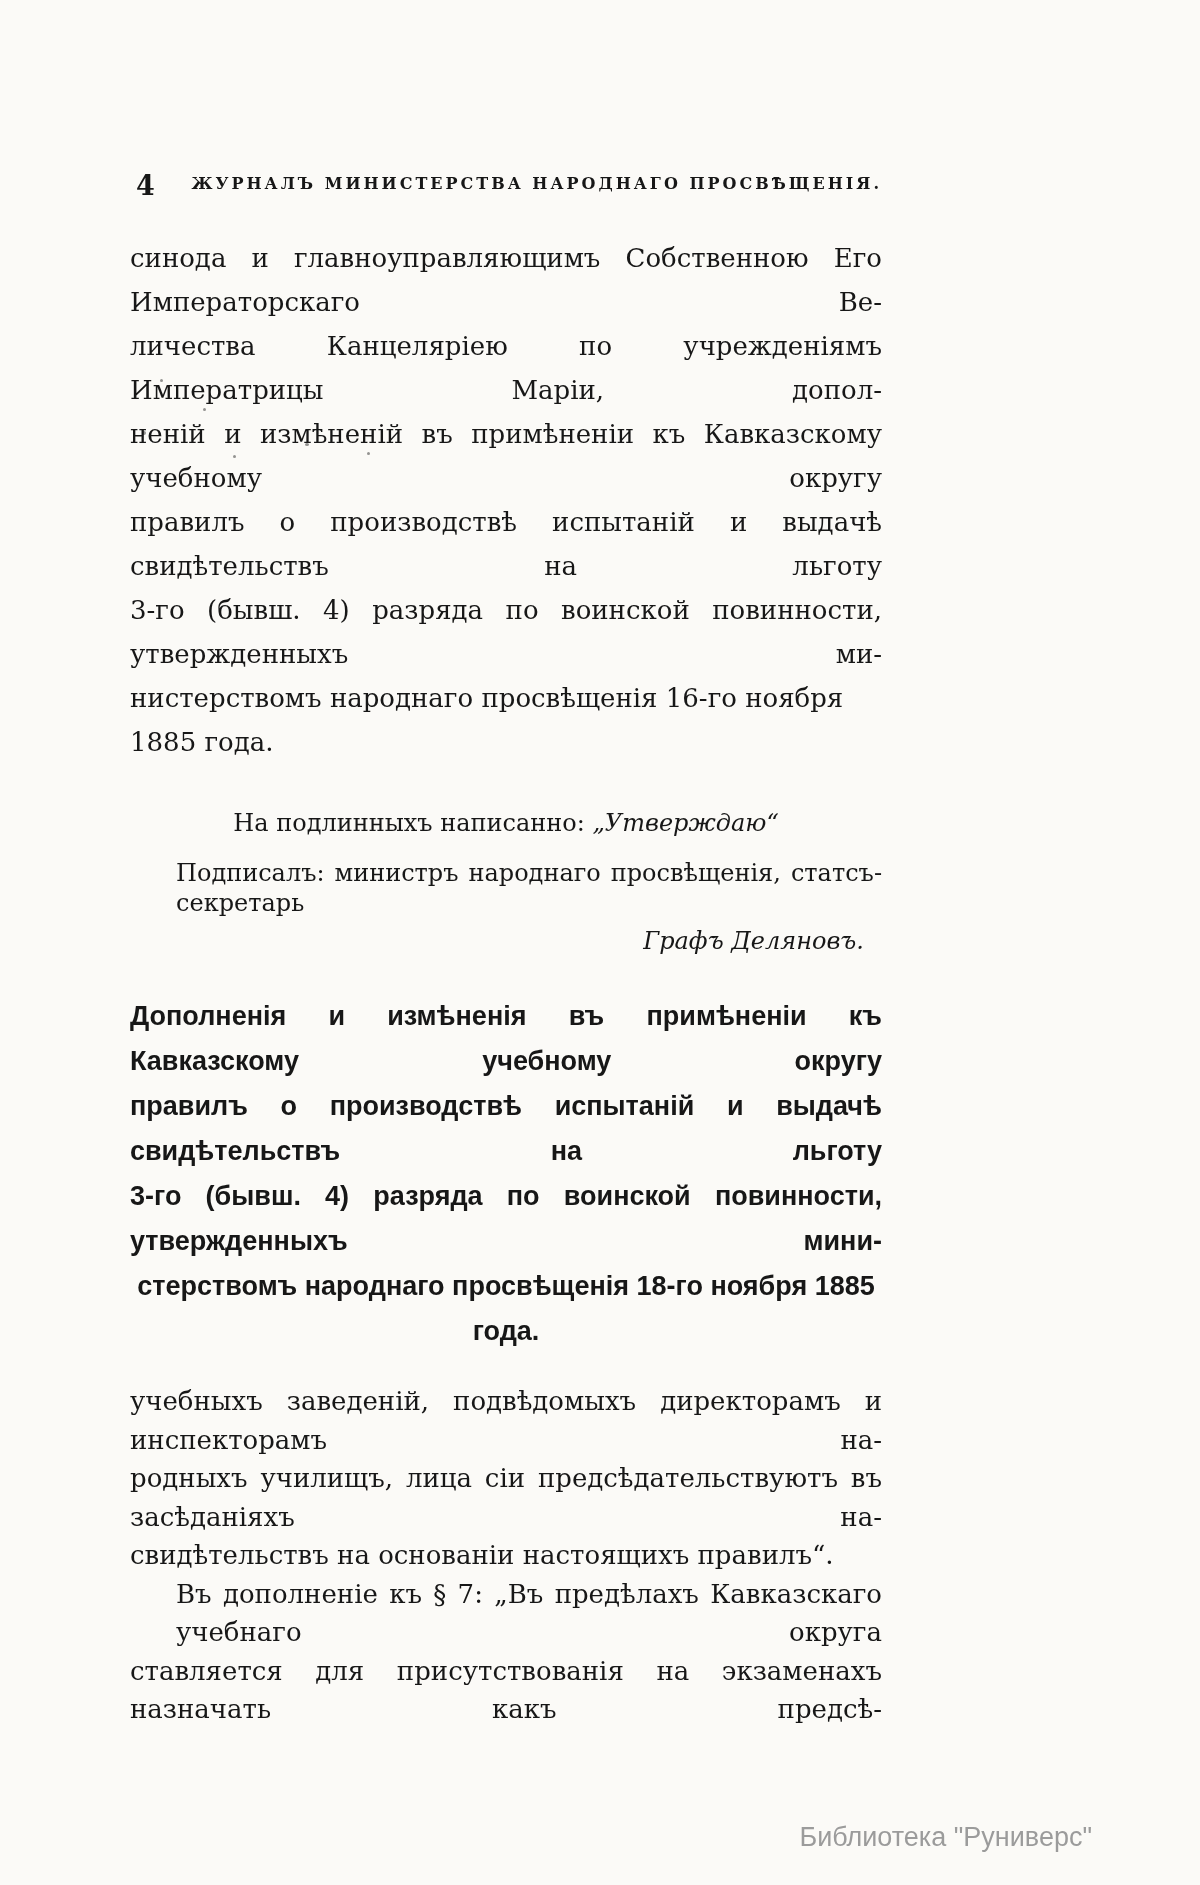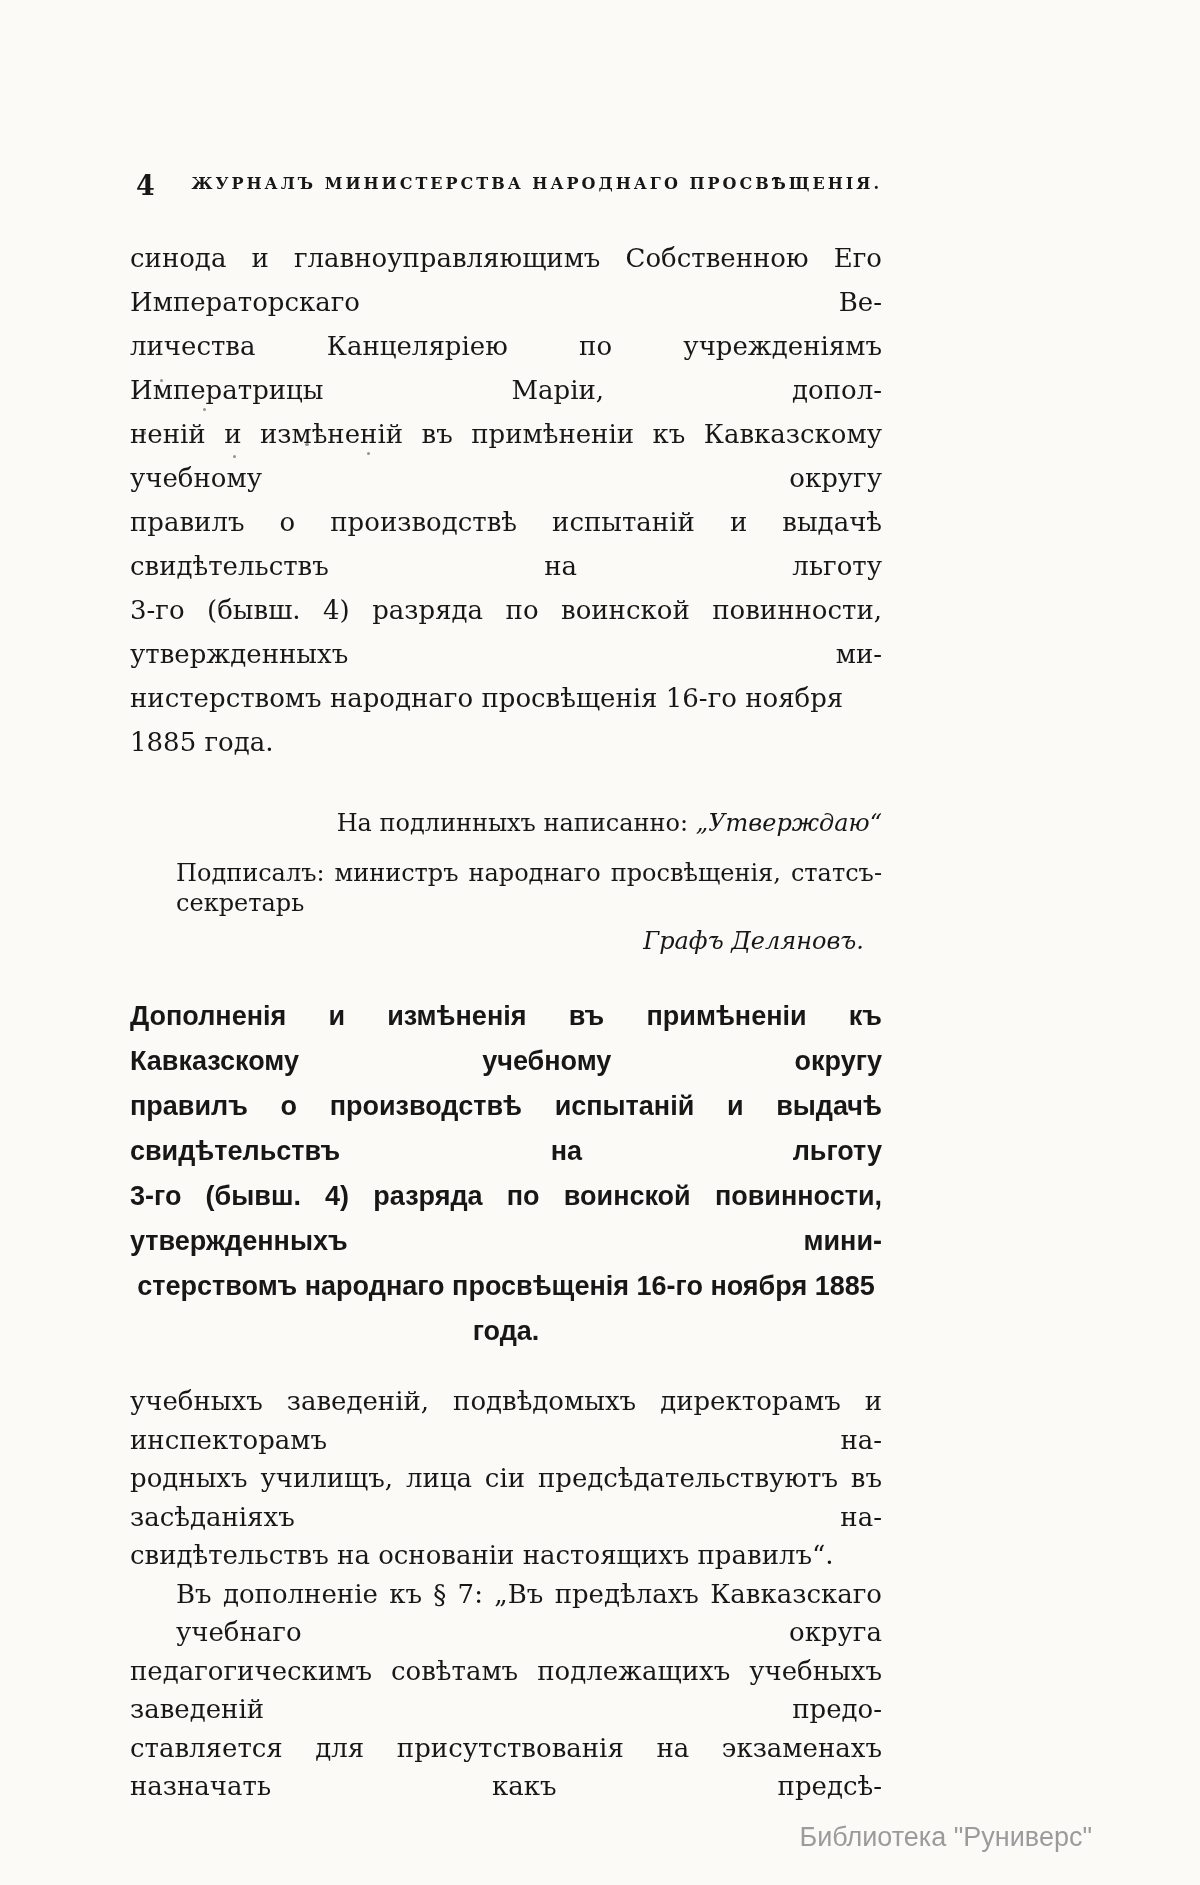--- a/index.html
+++ b/index.html
@@ -21,21 +21,21 @@
   .running-title{
     text-align:right;font-size:16px;font-weight:bold;
     letter-spacing:3px;padding-top:6px;
     white-space:nowrap;
   }
   .intro{margin-top:34px;font-size:26px;line-height:44px;}
   .jline{text-align:justify;text-align-last:justify;}
   .lline{text-align:left;}
   .indent1{padding-left:46px;}
   .approval{
-    margin-top:44px;text-align:right;font-size:24px;line-height:30px;
+    margin-top:44px;text-align:center;font-size:24px;line-height:30px;
   }
   .italic{font-style:italic;}
   .signature{margin-top:20px;font-size:24px;line-height:30px;}
   .sig-line{padding-left:46px;text-align:justify;text-align-last:justify;}
   .sig-name{text-align:right;padding-right:18px;margin-top:8px;font-style:italic;}
   .heading{
     margin-top:38px;
     font-family:"Liberation Sans", sans-serif;
     font-weight:bold;font-size:27px;line-height:45px;
   }
@@ -81,34 +81,33 @@
 
   <div class="signature">
     <div class="sig-line">Подписалъ: министръ народнаго просвѣщенія, статсъ-секретарь</div>
     <div class="sig-name">Графъ Деляновъ.</div>
   </div>
 
   <div class="heading">
     <div class="jline">Дополненія и измѣненія въ примѣненіи къ Кавказскому учебному округу</div>
     <div class="jline">правилъ о производствѣ испытаній и выдачѣ свидѣтельствъ на льготу</div>
     <div class="jline">3-го (бывш. 4) разряда по воинской повинности, утвержденныхъ мини-</div>
-    <div class="centered">стерствомъ народнаго просвѣщенія 16-го ноября 1885 года.</div>
+    <div class="centered">стерствомъ народнаго просвѣщенія 18-го ноября 1885 года.</div>
   </div>
 
   <div class="bodytext">
 
     <div>
       <div class="jline">учебныхъ заведеній, подвѣдомыхъ директорамъ и инспекторамъ на-</div>
       <div class="jline">родныхъ училищъ, лица сіи предсѣдательствуютъ въ засѣданіяхъ на-</div>
       <div class="lline">свидѣтельствъ на основаніи настоящихъ правилъ“.</div>
     </div>
 
     <div>
       <div class="jline indent1">Въ дополненіе къ § 7: „Въ предѣлахъ Кавказскаго учебнаго округа</div>
-      <div class="jline">педагогическимъ совѣтамъ подлежащихъ учебныхъ заведеній предо-</div>
       <div class="jline">ставляется для присутствованія на экзаменахъ назначать какъ предсѣ-</div>
 
     </div>
 
   </div>
 </div>
 
 <div class="speck s1"></div>
 <div class="speck s2"></div>
 <div class="speck s3"></div>

